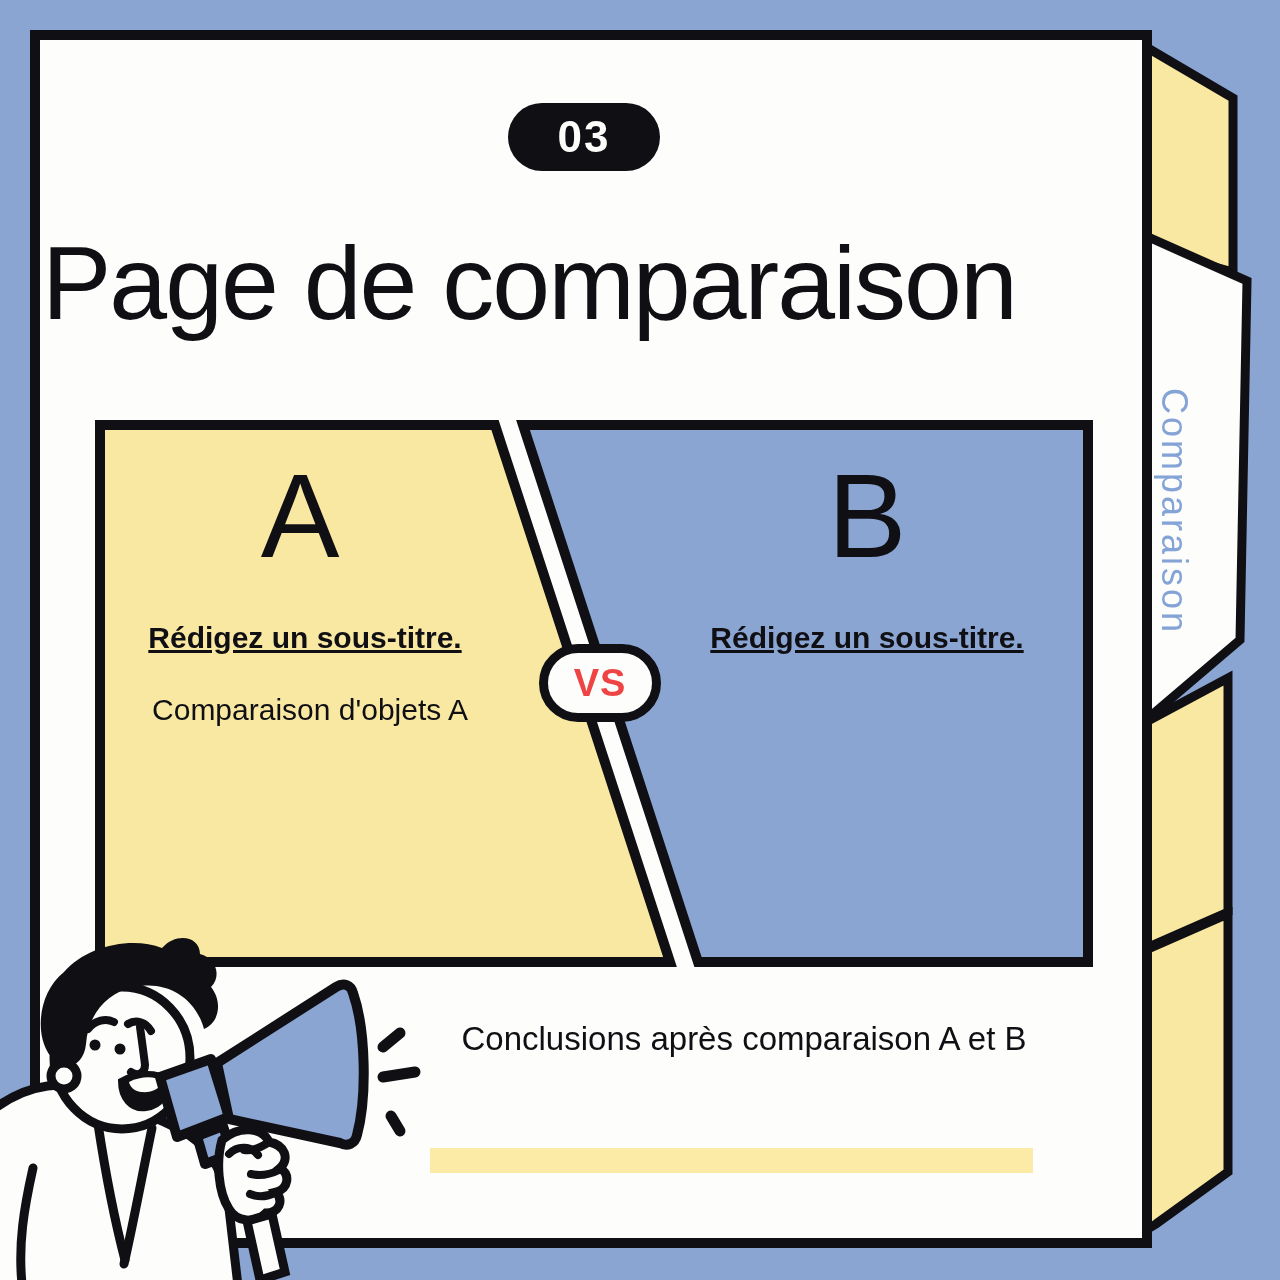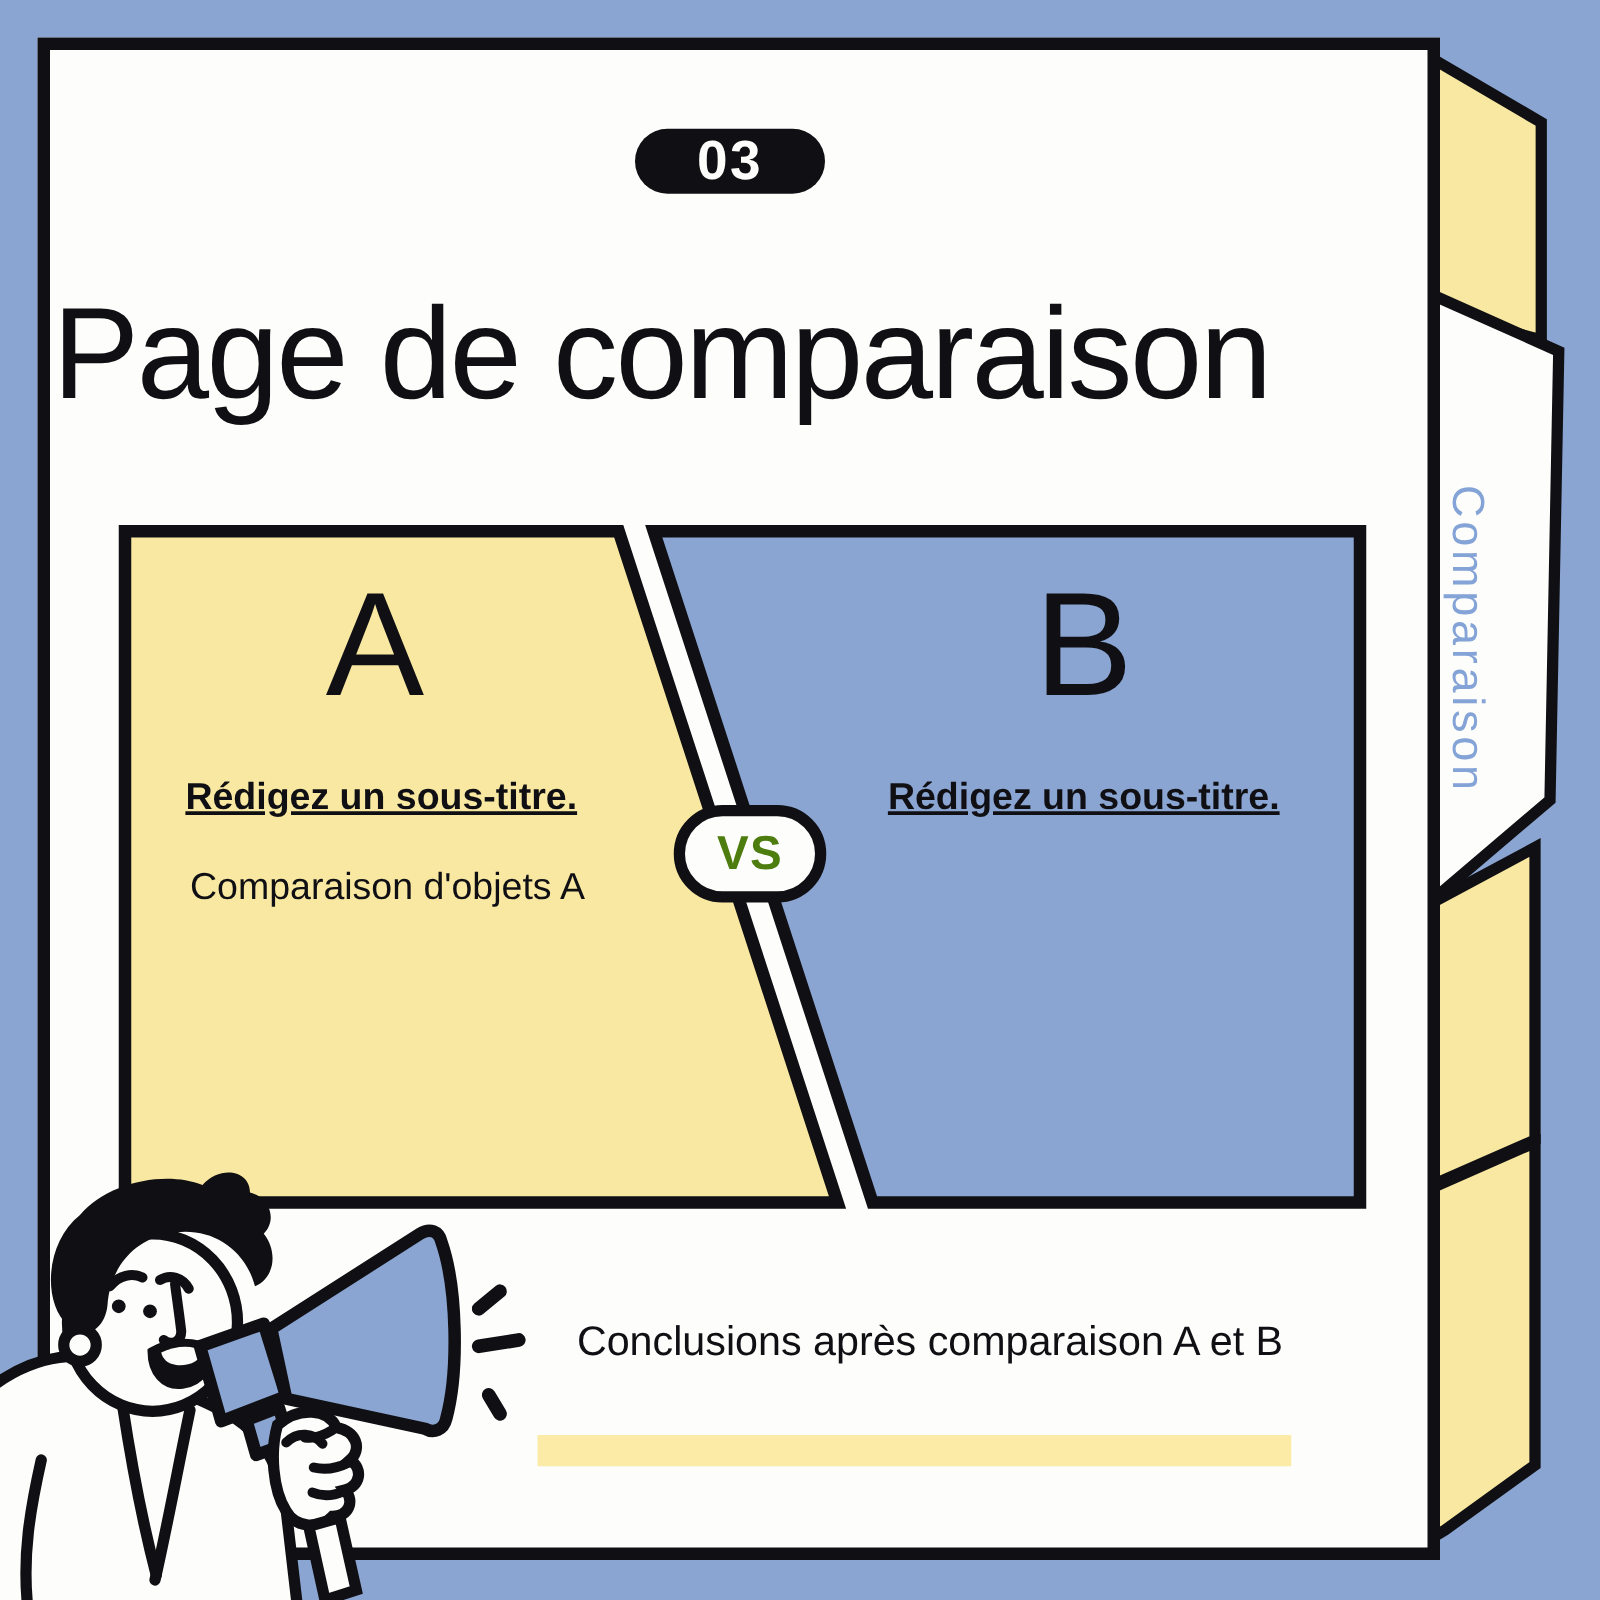--- a/index.html
+++ b/index.html
@@ -11,21 +11,21 @@
   
   .card{left:30px;top:30px;width:1122px;height:1218px;box-sizing:border-box;
         background:#fdfdfb;border:10px solid #101014;z-index:3;}
 
   
   .side-label{left:1152px;top:388px;width:44px;z-index:2;
               writing-mode:vertical-rl;line-height:44px;
               font-size:36px;font-weight:500;letter-spacing:3px;color:#84a3d6;}
 
   
-  .badge{left:508px;top:103px;width:152px;height:52px;border-radius:38px;
+  .badge{left:508px;top:103px;width:152px;height:68px;border-radius:38px;
          background:#101014;color:#fdfdfb;display:flex;align-items:center;justify-content:center;
          font-size:44px;font-weight:700;letter-spacing:2px;z-index:4;}
 
   
   .title{left:42px;top:226px;width:1110px;z-index:4;white-space:nowrap;
          font-size:104px;font-weight:300;letter-spacing:-2px;color:#101014;line-height:1.1;}
 
   .panels{z-index:4;}
   .panel-text{z-index:5;text-align:center;color:#101014;}
   .letter{font-size:118px;font-weight:400;line-height:1;}
@@ -34,23 +34,23 @@
   .sub{font-size:30px;font-weight:700;line-height:1.2;text-decoration:underline;}
   .sub.a{left:110px;top:620px;width:390px;}
   .sub.b{left:672px;top:620px;width:390px;}
   .cap{font-size:30px;font-weight:400;line-height:1.2;}
   .cap.a{left:110px;top:692px;width:400px;}
   .cap.b{left:660px;top:789px;width:400px;}
 
   .vs{left:539px;top:644px;width:122px;height:78px;box-sizing:border-box;
       background:#fdfdfb;border:9px solid #101014;border-radius:40px;z-index:6;
       display:flex;align-items:center;justify-content:center;
-      font-size:38px;font-weight:700;letter-spacing:1px;color:#4d7c0f;}
+      font-size:38px;font-weight:700;letter-spacing:1px;color:#ef4444;}
 
-  .conclusion{left:404px;top:1054px;width:680px;z-index:5;text-align:center;
+  .conclusion{left:404px;top:1020px;width:680px;z-index:5;text-align:center;
               font-size:33px;font-weight:500;color:#101014;}
   .hl-bar{left:430px;top:1148px;width:603px;height:25px;background:#fbeba7;z-index:4;}
 
   .tabs-svg{z-index:1;}
   .person-svg{z-index:9;}
 </style>
 </head>
 <body>
 
 <div class="stage">

